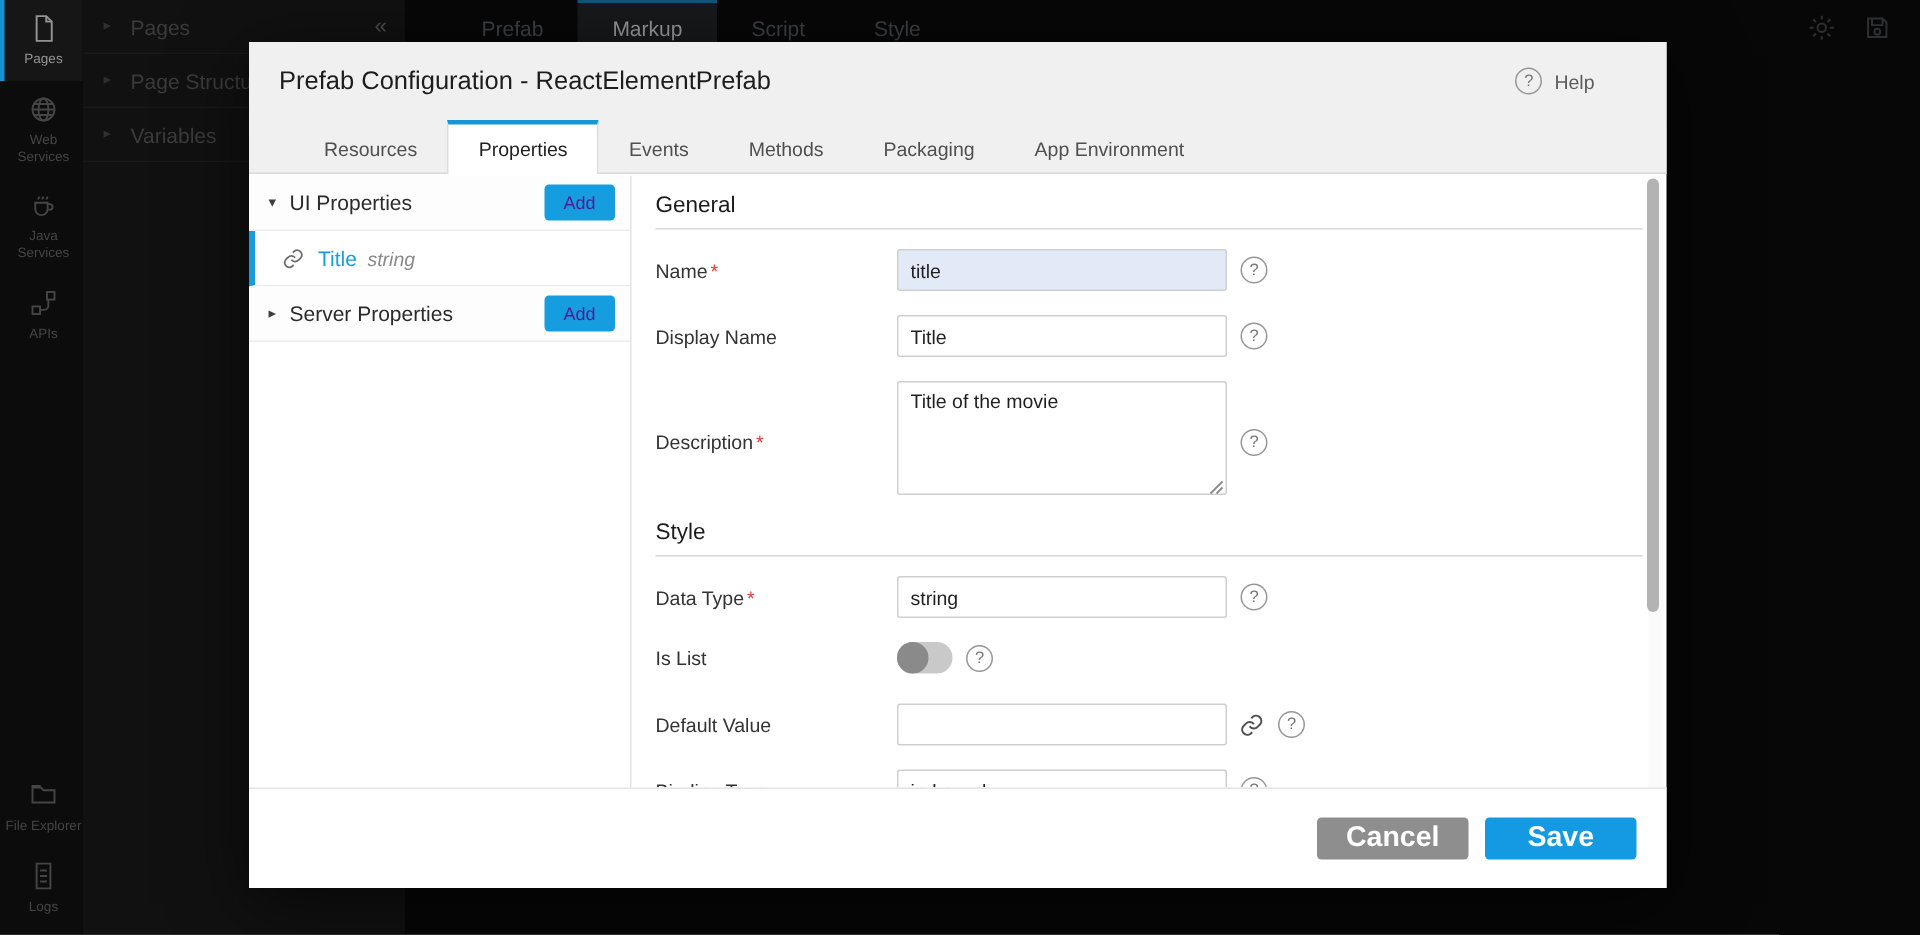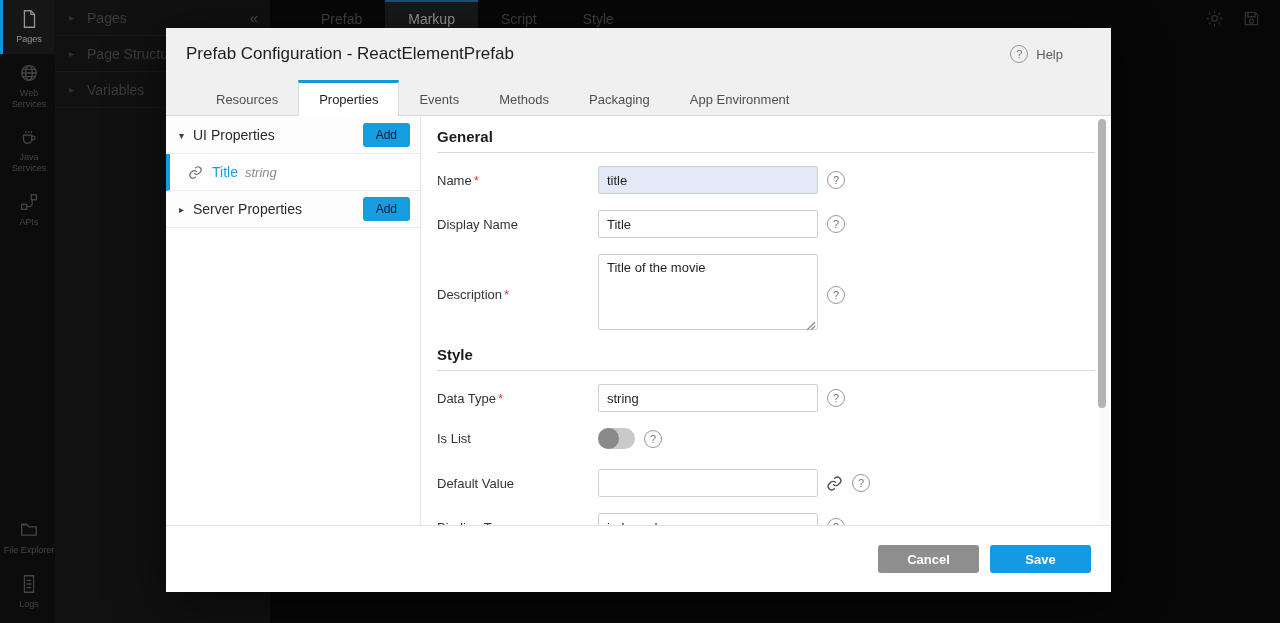--- a/index.html
+++ b/index.html
@@ -48,31 +48,31 @@
     cursor:pointer; border-top:3px solid transparent; }
   .m-tab.active { background:#fff; border-top-color:#1697d4; border-left:1px solid #ddd;
     border-right:1px solid #ddd; margin-bottom:-1px; color:#1f1f1f; }
 
   .m-body { position:absolute; top:89px; left:0; right:0; bottom:67px; display:flex; overflow:hidden; }
 
   .p-panel { width:255px; flex-shrink:0; border-right:1px solid #e3e3e3; }
   .p-row { height:37px; display:flex; align-items:center; padding:0 10px 0 13px;
     border-bottom:1px solid #ebebeb; font-size:14px; color:#2b2b2b; background:#fdfdfd; cursor:pointer; }
   .p-caret { font-size:10px; color:#3d3d3d; width:14px; flex-shrink:0; }
-  .add-btn { margin-left:auto; background:#169de0; color:#0f172a; font-size:12px; line-height:1;
+  .add-btn { margin-left:auto; background:#169de0; color:#4c1d95; font-size:12px; line-height:1;
     padding:6px 13px; border:none; border-radius:3px; cursor:pointer; font-family:inherit; }
   .p-item { height:37px; display:flex; align-items:center; padding-left:18px;
     border-bottom:1px solid #ebebeb; border-left:4px solid #169de0; background:#fff; cursor:pointer; }
   .p-item svg { width:15px; height:15px; stroke:#6e6e6e; fill:none; stroke-width:1.9; margin-right:9px; }
   .p-item-name { color:#169de0; font-size:14px; margin-right:7px; }
   .p-item-type { color:#8a8a8a; font-size:13px; font-style:italic; }
 
   .form { flex:1; padding:11px 16px 0; position:relative; overflow:hidden; }
   .sec-heading { font-size:15px; color:#1b1b1b; padding-bottom:7px; border-bottom:1px solid #d8d8d8;
-    margin:0 0 13px 0; font-weight:bold; }
+    margin:0 0 13px 0; font-weight:normal; }
   .f-row { display:flex; align-items:center; margin-bottom:16px; }
   .f-row.top { align-items:center; }
   .f-row.top .f-label { margin-top:5px; }
   .f-row.top .q-icon { margin-top:5px; }
   .f-label { width:161px; flex-shrink:0; font-size:13px; color:#333; }
   .req { color:#e53935; margin-left:2px; }
   .f-input { width:220px; height:28px; border:1px solid #cfcfcf; border-radius:2px; padding:0 8px;
     font-size:13px; color:#1f1f1f; background:#fff; font-family:inherit; }
   .f-input.highlight { background:#e2eaf8; }
   .ta-wrap { position:relative; width:220px; }
@@ -90,21 +90,21 @@
   .sel svg { width:13px; height:13px; stroke:#222; stroke-width:2.2; fill:none; }
   .link-after { margin-left:8px; display:flex; align-items:center; cursor:pointer; }
   .link-after svg { width:17px; height:17px; stroke:#4f4f4f; fill:none; stroke-width:1.9; }
 
   .m-scroll-track { position:absolute; top:89px; bottom:67px; right:2px; width:10px; background:#fafafa; }
   .m-scroll-thumb { position:absolute; top:2px; right:3px; width:8px; height:289px; background:#b3b3b3; border-radius:4px; }
 
   .m-footer { position:absolute; left:0; right:0; bottom:0; height:67px; background:#fff;
     border-top:1px solid #e4e4e4; display:flex; align-items:center; justify-content:flex-end;
     gap:11px; padding-right:20px; }
-  .btn { height:28px; min-width:101px; border:none; border-radius:3px; color:#fff; font-size:13px;
+  .btn { height:28px; min-width:101px; border:none; border-radius:3px; color:#fff; font-size:19px;
     font-weight:bold; cursor:pointer; font-family:inherit; }
   .btn.cancel { background:#8e8e8e; }
   .btn.save { background:#149ae2; }
 </style>
 </head>
 <body>
 
 <div class="stage">
 
   <div class="rail">

